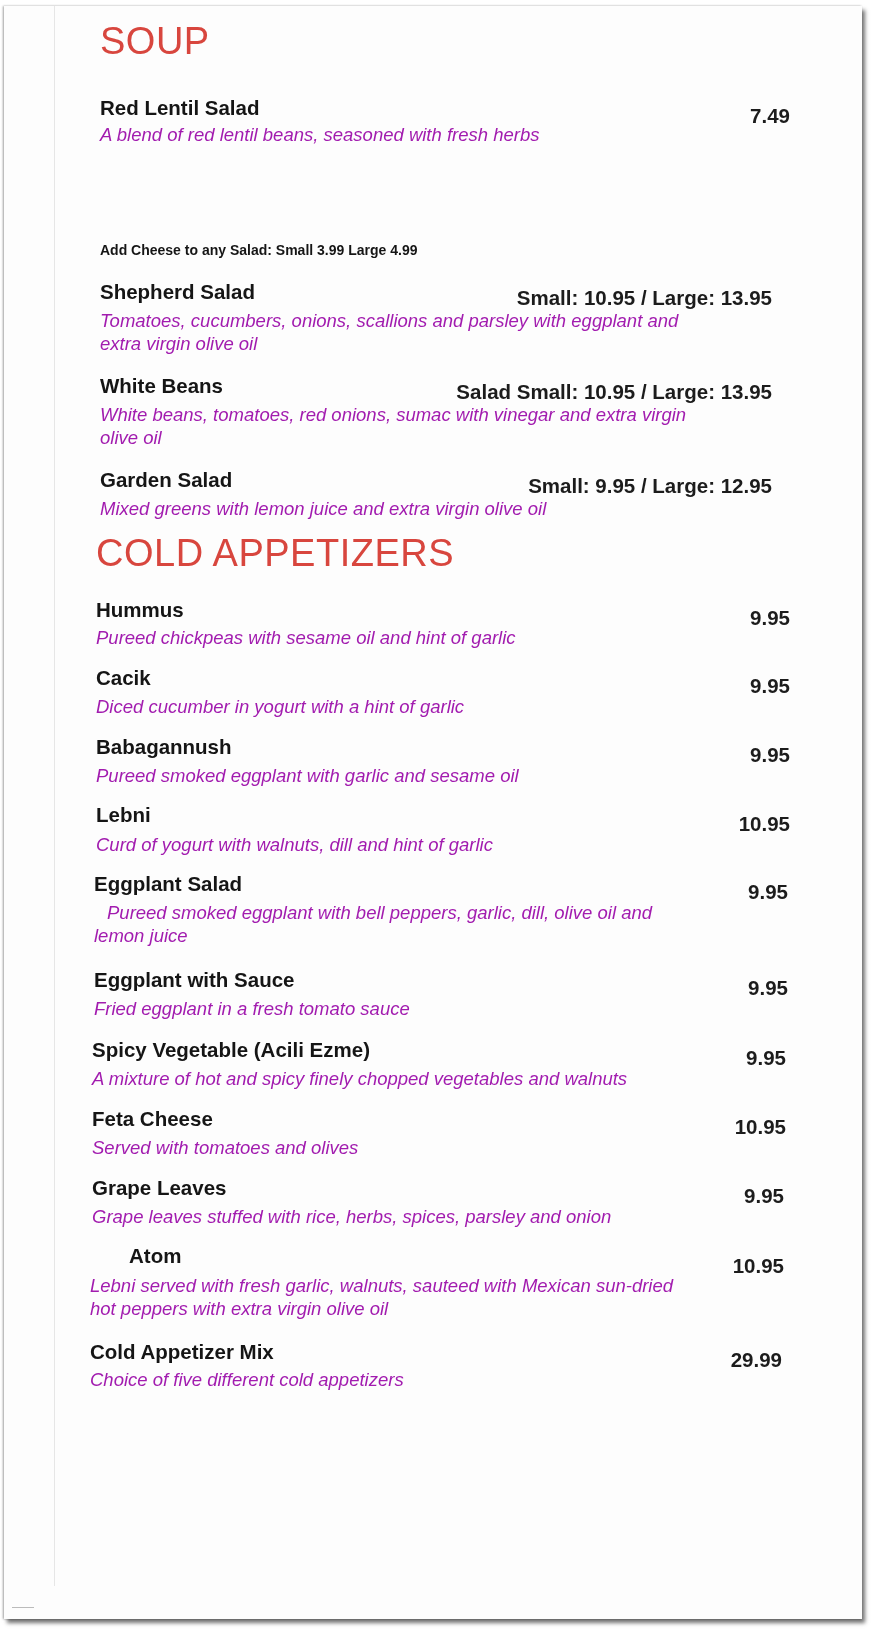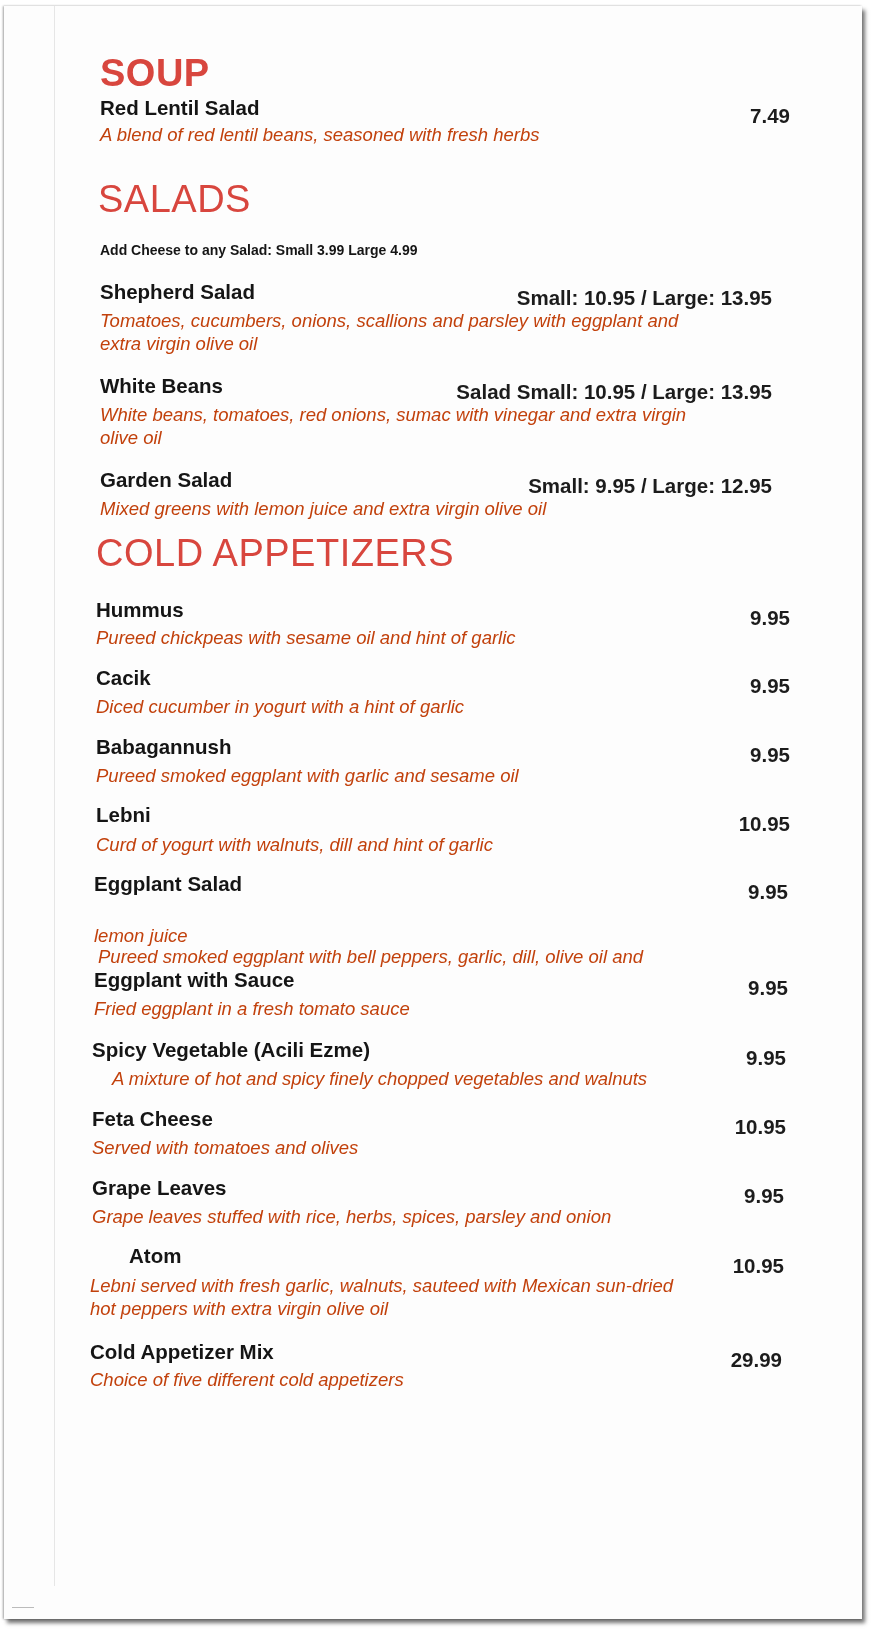--- a/index.html
+++ b/index.html
@@ -13,40 +13,39 @@
   .watermark {
     position:absolute; right:20px; top:26px;
     font-family:"Liberation Serif", serif; font-style:italic; font-weight:bold;
     font-size:22px; color:#000; letter-spacing:0.2px;
   }
   .section-title {
     position:absolute; color:#d8463e; font-size:38px; font-weight:normal; letter-spacing:0.5px;
   }
   .item { position:absolute; left:0; width:100%; }
   .item-name { position:absolute; font-weight:bold; font-size:20.5px; color:#151515; white-space:nowrap; }
-  .item-desc { position:absolute; font-style:italic; font-size:18.5px; color:#c2410c; line-height:24px; }
+  .item-desc { position:absolute; font-style:italic; font-size:18.5px; color:#a21caf; line-height:24px; }
   .item-price { position:absolute; font-weight:bold; font-size:20.5px; color:#1c1c1c; white-space:nowrap; text-align:right; }
   .note { position:absolute; font-weight:bold; font-size:14px; color:#151515; white-space:nowrap; }
   .mark { position:absolute; left:8px; top:1601px; width:22px; height:1px; background:#bbb; }
 </style>
 </head>
 <body>
 
 <div class="page">
   <div class="fold"></div>
 
 
-  <div class="section-title" style="left:96px; top:46px;font-weight:bold;">SOUP</div>
+  <div class="section-title" style="left:96px; top:14px;">SOUP</div>
   <div class="item">
     <div class="item-name" style="left:96px; top:90px;">Red Lentil Salad</div>
     <div class="item-desc" style="left:96px; top:117px;">A blend of red lentil beans, seasoned with fresh herbs</div>
     <div class="item-price" style="right:72px; top:98px;">7.49</div>
   </div>
 
-  <div class="section-title" style="left:94px; top:172px;">SALADS</div>
   <div class="note" style="left:96px; top:236px;">Add Cheese to any Salad: Small 3.99 Large 4.99</div>
 
   <div class="item">
     <div class="item-name" style="left:96px; top:274px;">Shepherd Salad</div>
     <div class="item-price" style="right:90px; top:280px;">Small: 10.95 / Large: 13.95</div>
     <div class="item-desc" style="left:96px; top:303px;">Tomatoes, cucumbers, onions, scallions and parsley with eggplant and</div>
     <div class="item-desc" style="left:96px; top:326px;">extra virgin olive oil</div>
   </div>
 
   <div class="item">
@@ -84,34 +83,34 @@
 
   <div class="item">
     <div class="item-name" style="left:92px; top:797px;">Lebni</div>
     <div class="item-price" style="right:72px; top:806px;">10.95</div>
     <div class="item-desc" style="left:92px; top:827px;">Curd of yogurt with walnuts, dill and hint of garlic</div>
   </div>
 
   <div class="item">
     <div class="item-name" style="left:90px; top:866px;">Eggplant Salad</div>
     <div class="item-price" style="right:74px; top:874px;">9.95</div>
-    <div class="item-desc" style="left:94px; top:895px;margin-top:44px;">Pureed smoked eggplant with bell peppers, garlic, dill, olive oil and</div>
+    <div class="item-desc" style="left:103px; top:895px;">Pureed smoked eggplant with bell peppers, garlic, dill, olive oil and</div>
     <div class="item-desc" style="left:90px; top:918px;">lemon juice</div>
   </div>
 
   <div class="item">
     <div class="item-name" style="left:90px; top:962px;">Eggplant with Sauce</div>
     <div class="item-price" style="right:74px; top:970px;">9.95</div>
     <div class="item-desc" style="left:90px; top:991px;">Fried eggplant in a fresh tomato sauce</div>
   </div>
 
   <div class="item">
     <div class="item-name" style="left:88px; top:1032px;">Spicy Vegetable (Acili Ezme)</div>
     <div class="item-price" style="right:76px; top:1040px;">9.95</div>
-    <div class="item-desc" style="left:88px; top:1061px;margin-left:20px;">A mixture of hot and spicy finely chopped vegetables and walnuts</div>
+    <div class="item-desc" style="left:88px; top:1061px;">A mixture of hot and spicy finely chopped vegetables and walnuts</div>
   </div>
 
   <div class="item">
     <div class="item-name" style="left:88px; top:1101px;">Feta Cheese</div>
     <div class="item-price" style="right:76px; top:1109px;">10.95</div>
     <div class="item-desc" style="left:88px; top:1130px;">Served with tomatoes and olives</div>
   </div>
 
   <div class="item">
     <div class="item-name" style="left:88px; top:1170px;">Grape Leaves</div>

